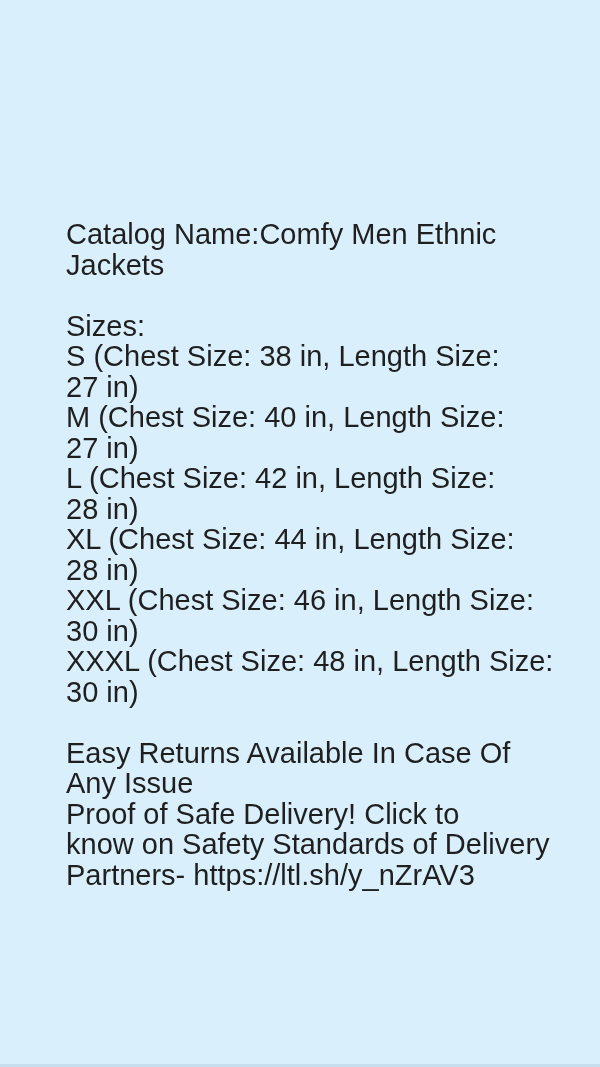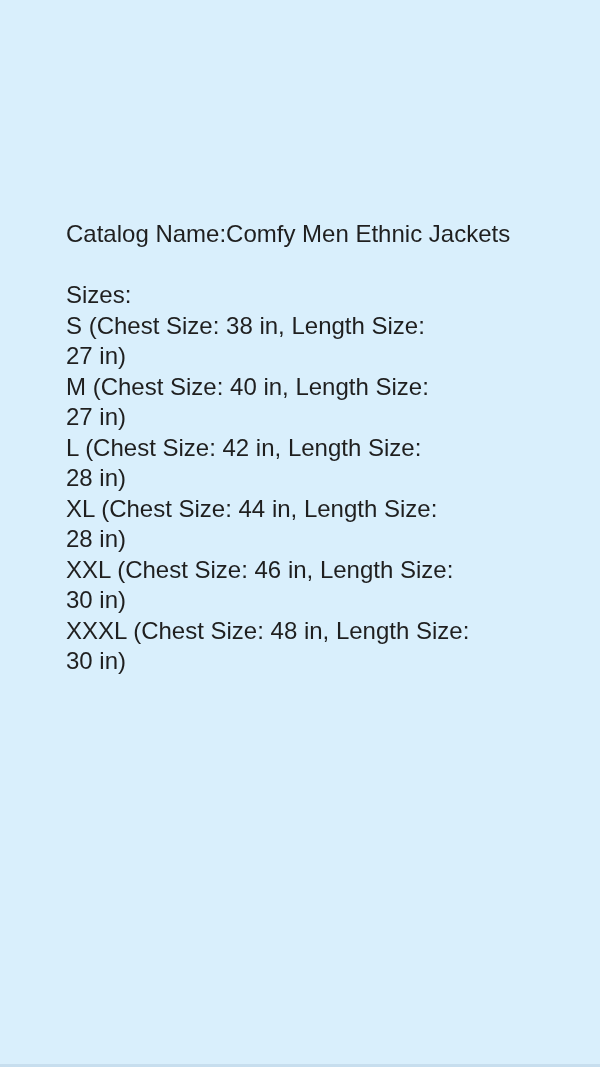--- a/index.html
+++ b/index.html
@@ -13,21 +13,21 @@
     overflow: hidden;
     position: relative;
     font-family: "Liberation Sans", sans-serif;
   }
   .content {
     position: absolute;
     left: 66px;
     top: 219px;
     width: 508px;
     color: #1f1f1f;
-    font-size: 24px;
+    font-size: 29px;
     line-height: 30.5px;
     font-family: "Liberation Sans", sans-serif;
     letter-spacing: 0px;
   }
   .block {
     white-space: pre-line;
   }
   .block + .block {
     margin-top: 30.5px; 
   }
@@ -51,15 +51,20 @@
 M (Chest Size: 40 in, Length Size:
 27 in)
 L (Chest Size: 42 in, Length Size:
 28 in)
 XL (Chest Size: 44 in, Length Size:
 28 in)
 XXL (Chest Size: 46 in, Length Size:
 30 in)
 XXXL (Chest Size: 48 in, Length Size:
 30 in)</div>
+  <div class="block">Easy Returns Available In Case Of
+Any Issue
+Proof of Safe Delivery! Click to
+know on Safety Standards of Delivery
+Partners- https://ltl.sh/y_nZrAV3</div>
 </div>
 
 <div class="bottom-edge"></div>
 
 </body></html>

